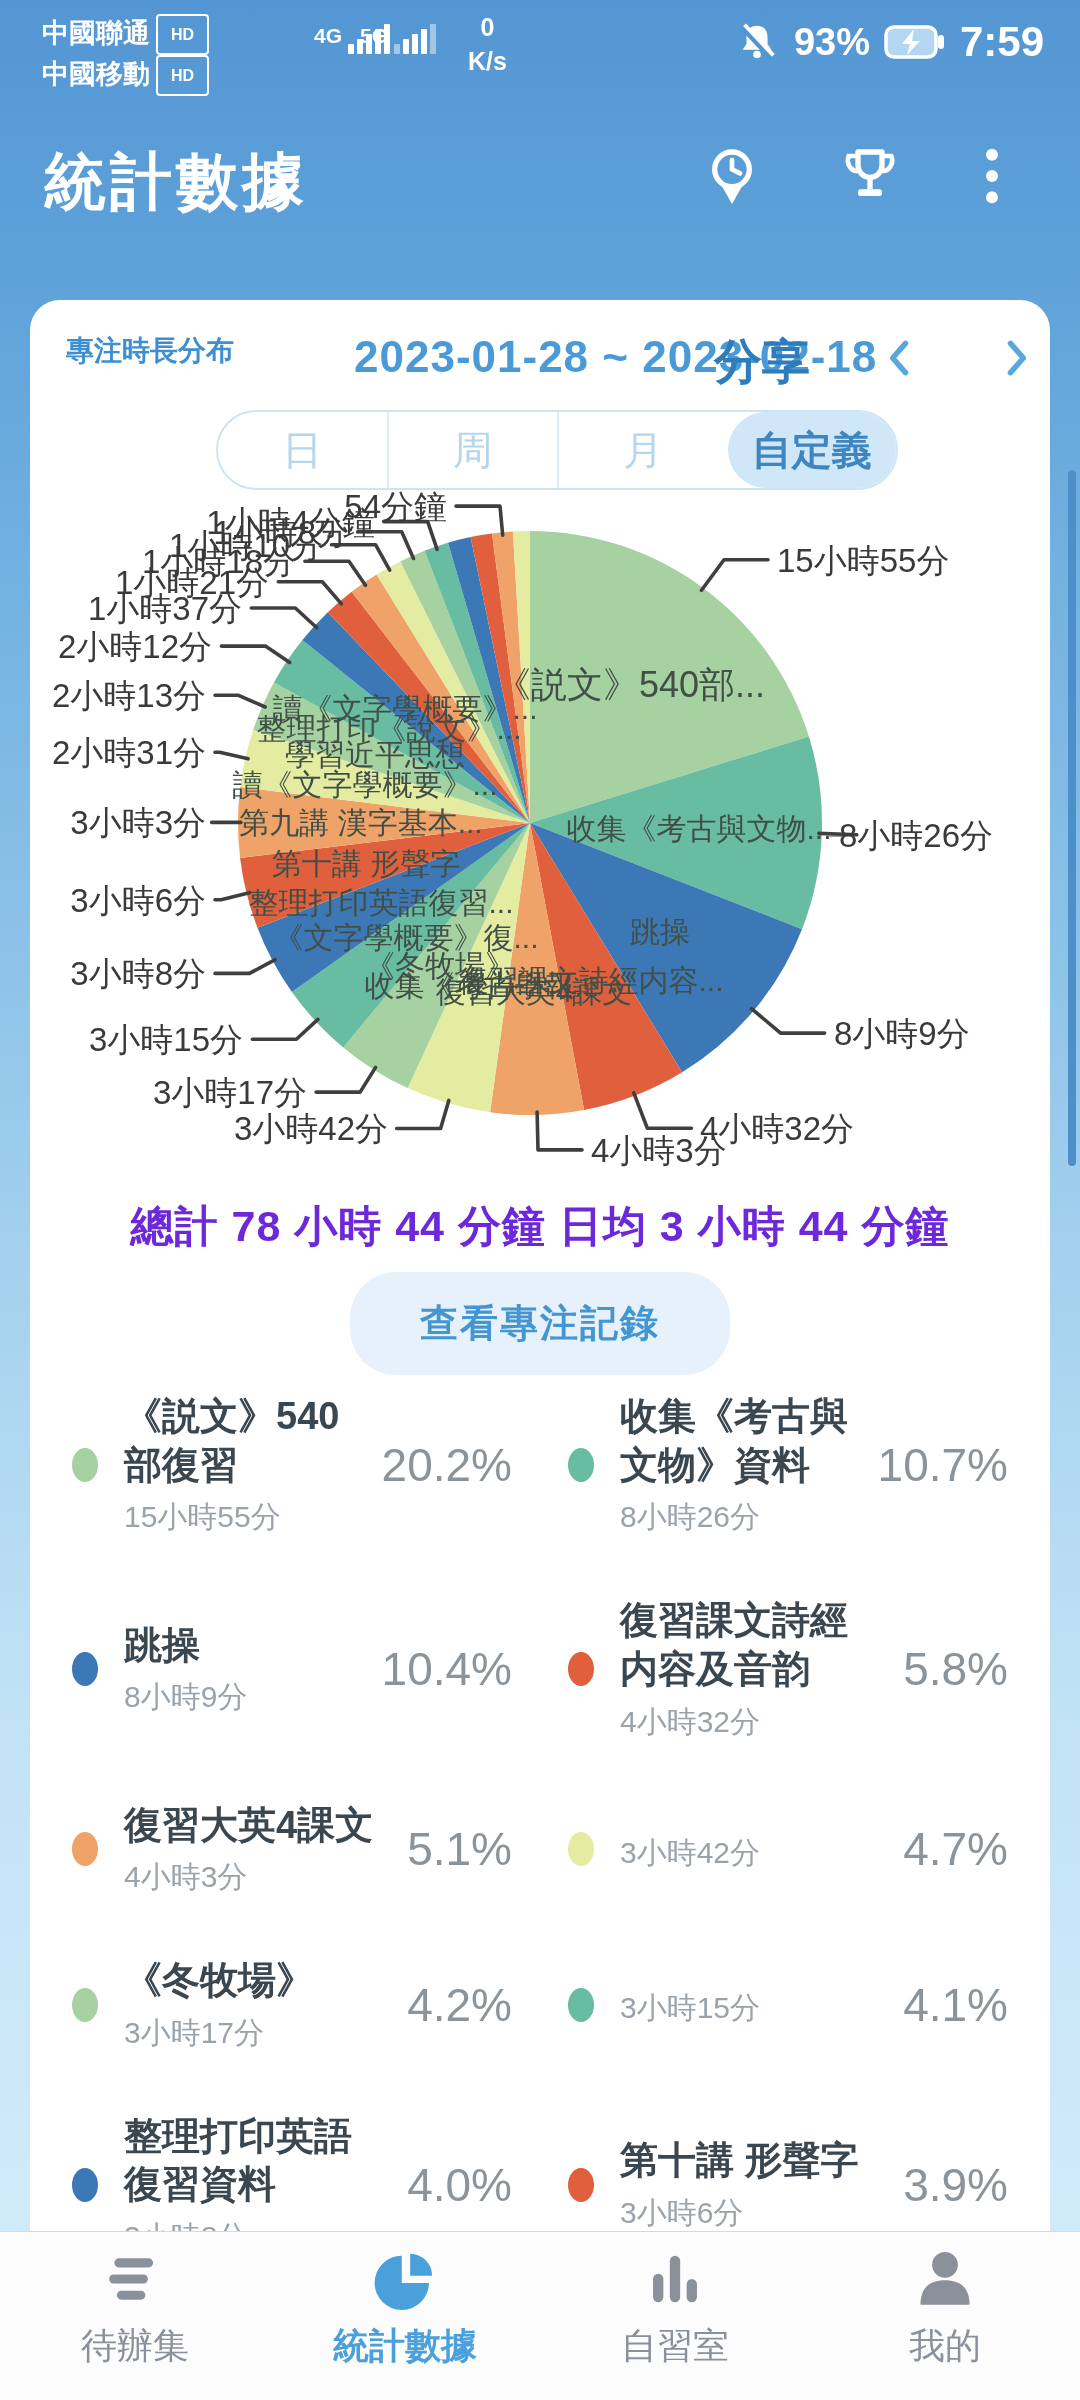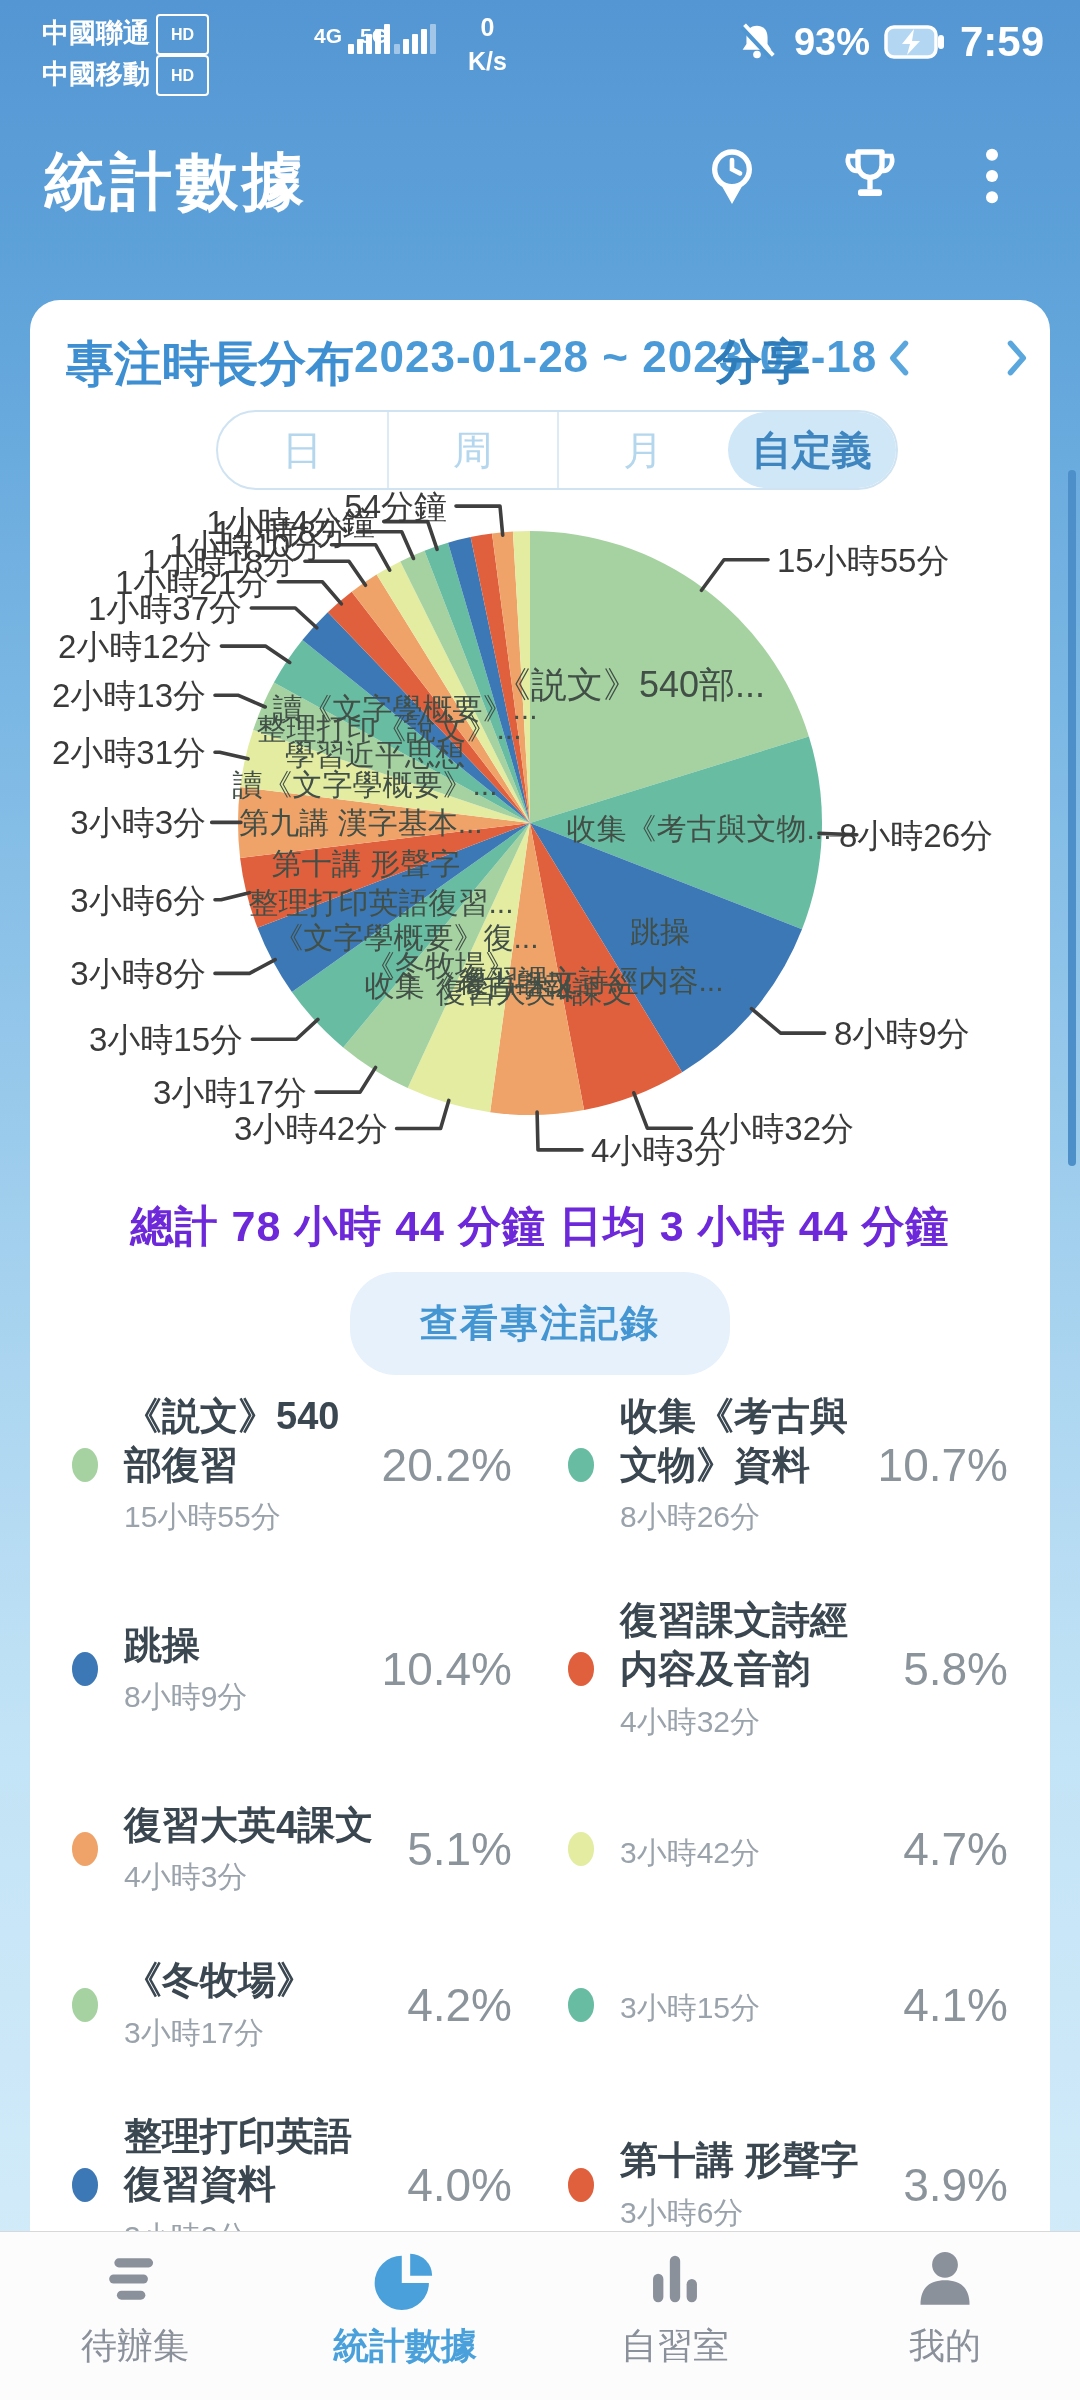--- a/index.html
+++ b/index.html
@@ -20,21 +20,21 @@
   .sb-right{position:absolute;right:36px;top:18px;display:flex;align-items:center;gap:14px;}
   .sb-right .pct{font-size:38px;font-weight:600;}
   .sb-right .time{font-size:42px;font-weight:600;}
   
   .app-header{position:absolute;top:132px;left:0;right:0;height:110px;}
   .app-title{position:absolute;left:44px;top:8px;font-size:62px;font-weight:800;color:#fff;letter-spacing:4px;}
   .hdr-icon{position:absolute;top:12px;width:64px;height:64px;cursor:pointer;}
   
   .card{position:absolute;left:30px;right:30px;top:300px;bottom:0;background:#fff;border-radius:30px 30px 0 0;}
   .card-title-row{position:absolute;top:26px;left:36px;right:16px;height:64px;}
-  .section-title{position:absolute;left:0;top:6px;font-size:48px;font-weight:800;color:#3e8ed2;text-align:center;}
+  .section-title{position:absolute;left:0;top:6px;font-size:28px;font-weight:800;color:#3e8ed2;text-align:center;}
   .date-range{position:absolute;left:288px;top:6px;font-size:44px;font-weight:700;color:#4b9ad8;letter-spacing:1px;}
   .share{position:absolute;left:648px;top:4px;font-size:48px;font-weight:900;color:#2f7cba;}
   .chev{position:absolute;top:10px;width:44px;height:44px;cursor:pointer;}
   .chev.prev{left:812px;} .chev.next{left:928px;}
   .tabs{position:absolute;top:110px;left:186px;width:678px;height:76px;border:2px solid #cfe3f2;
         border-radius:42px;display:flex;background:#fff;}
   .tab{flex:1;display:flex;align-items:center;justify-content:center;font-size:40px;color:#b5d7ee;
        border-left:2px solid #dcebf6;cursor:pointer;}
   .tab:first-child{border-left:none;}
   .tab.active{background:#cfe7f7;color:#3f86c0;font-weight:800;border-radius:42px;border-left:none;}

